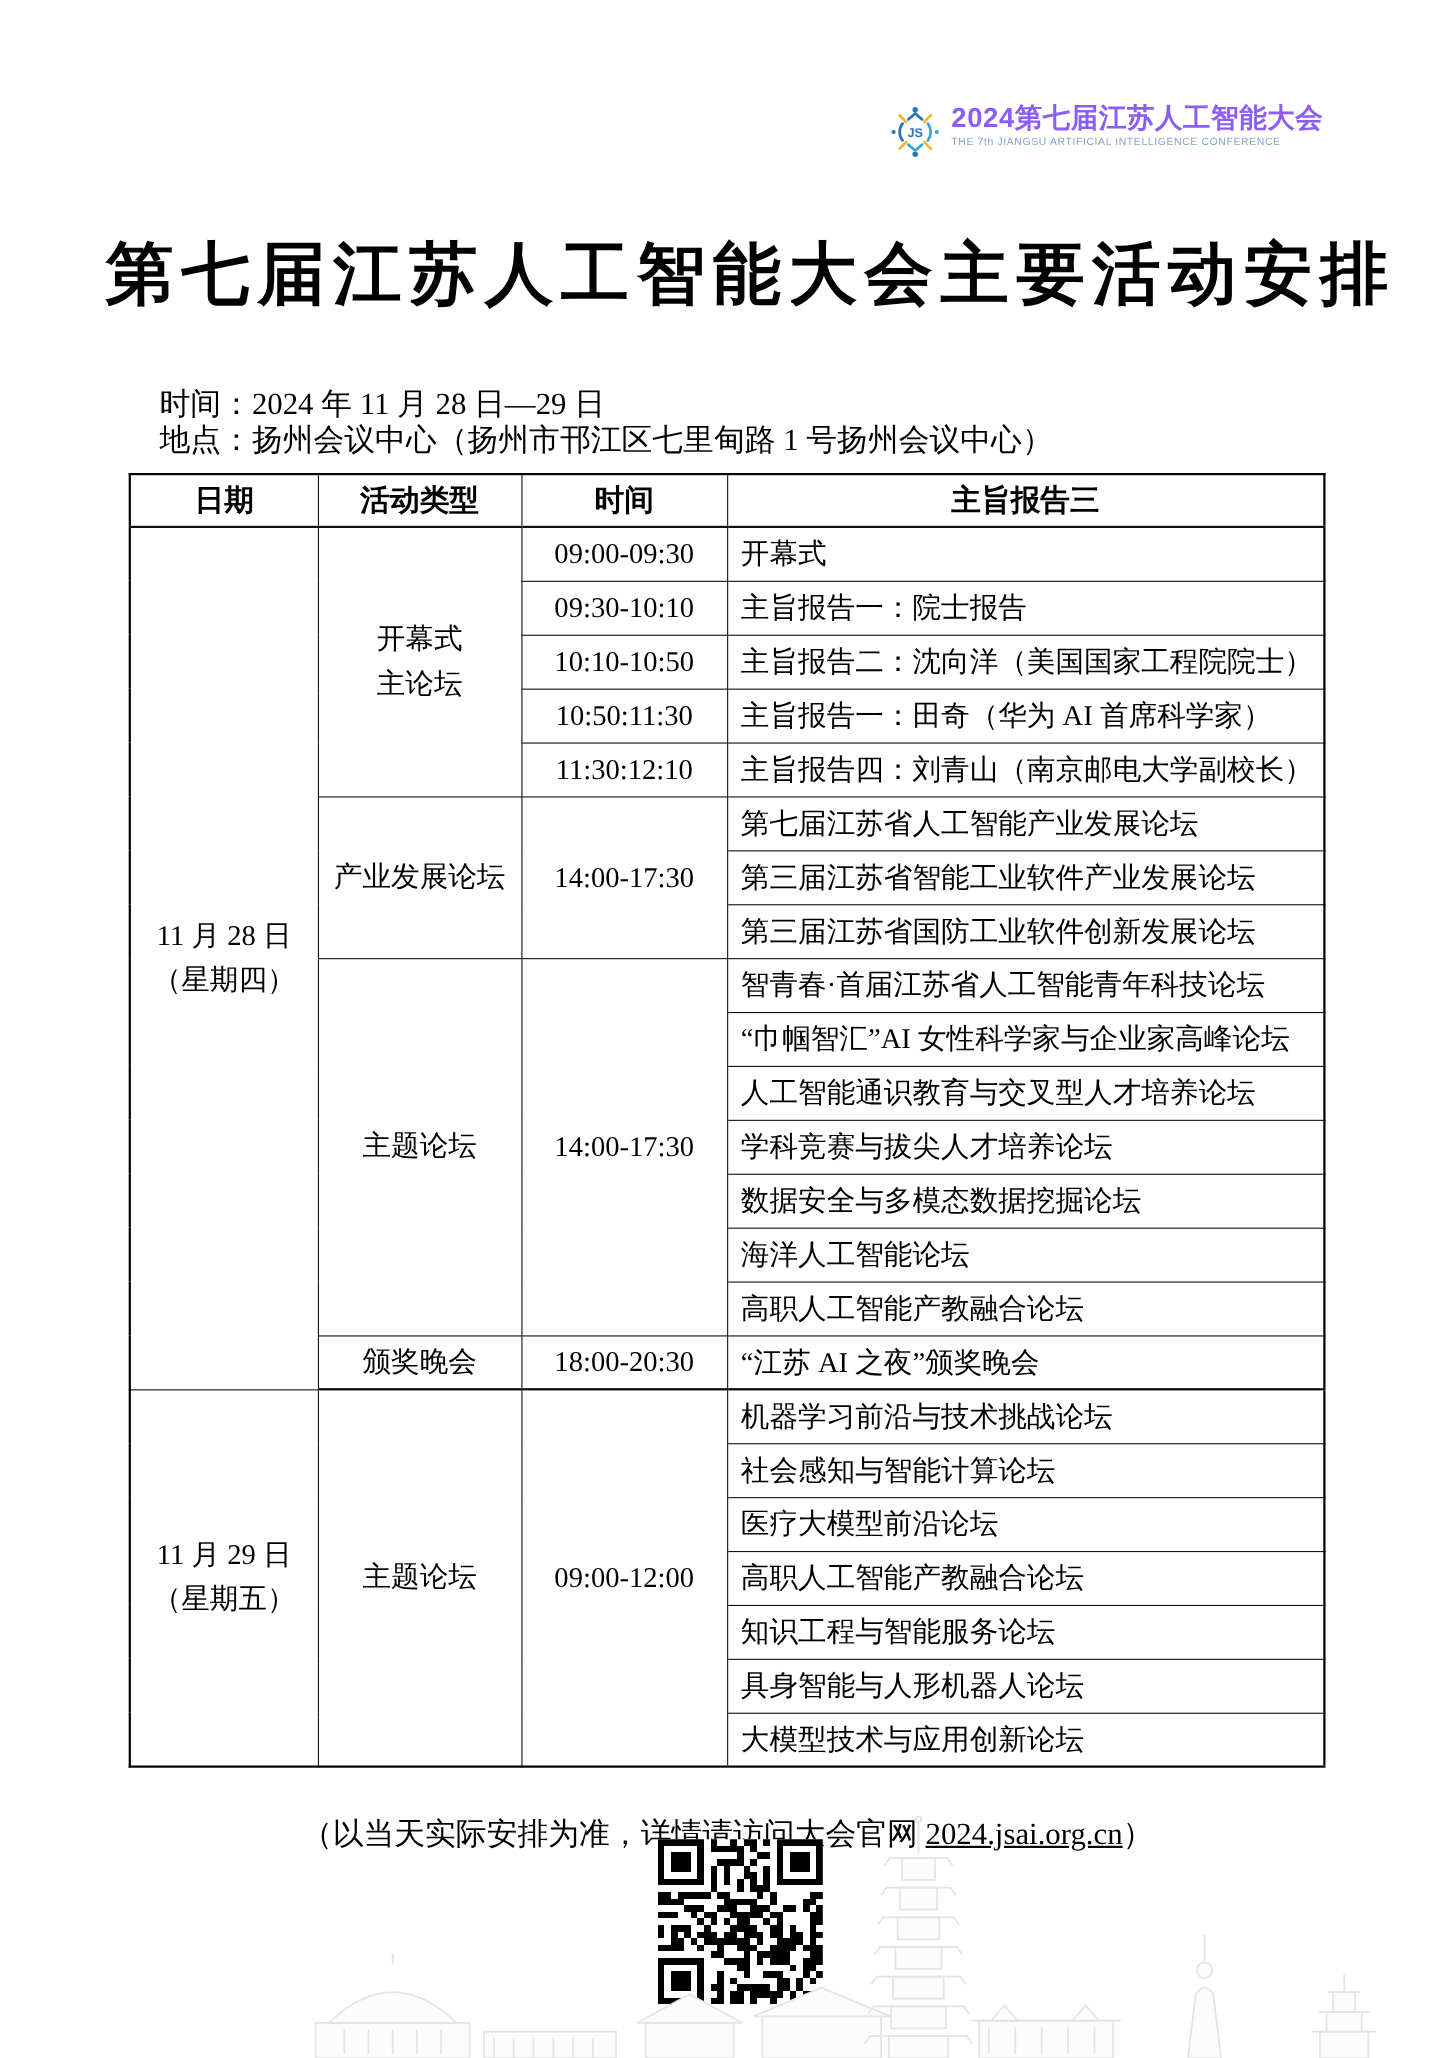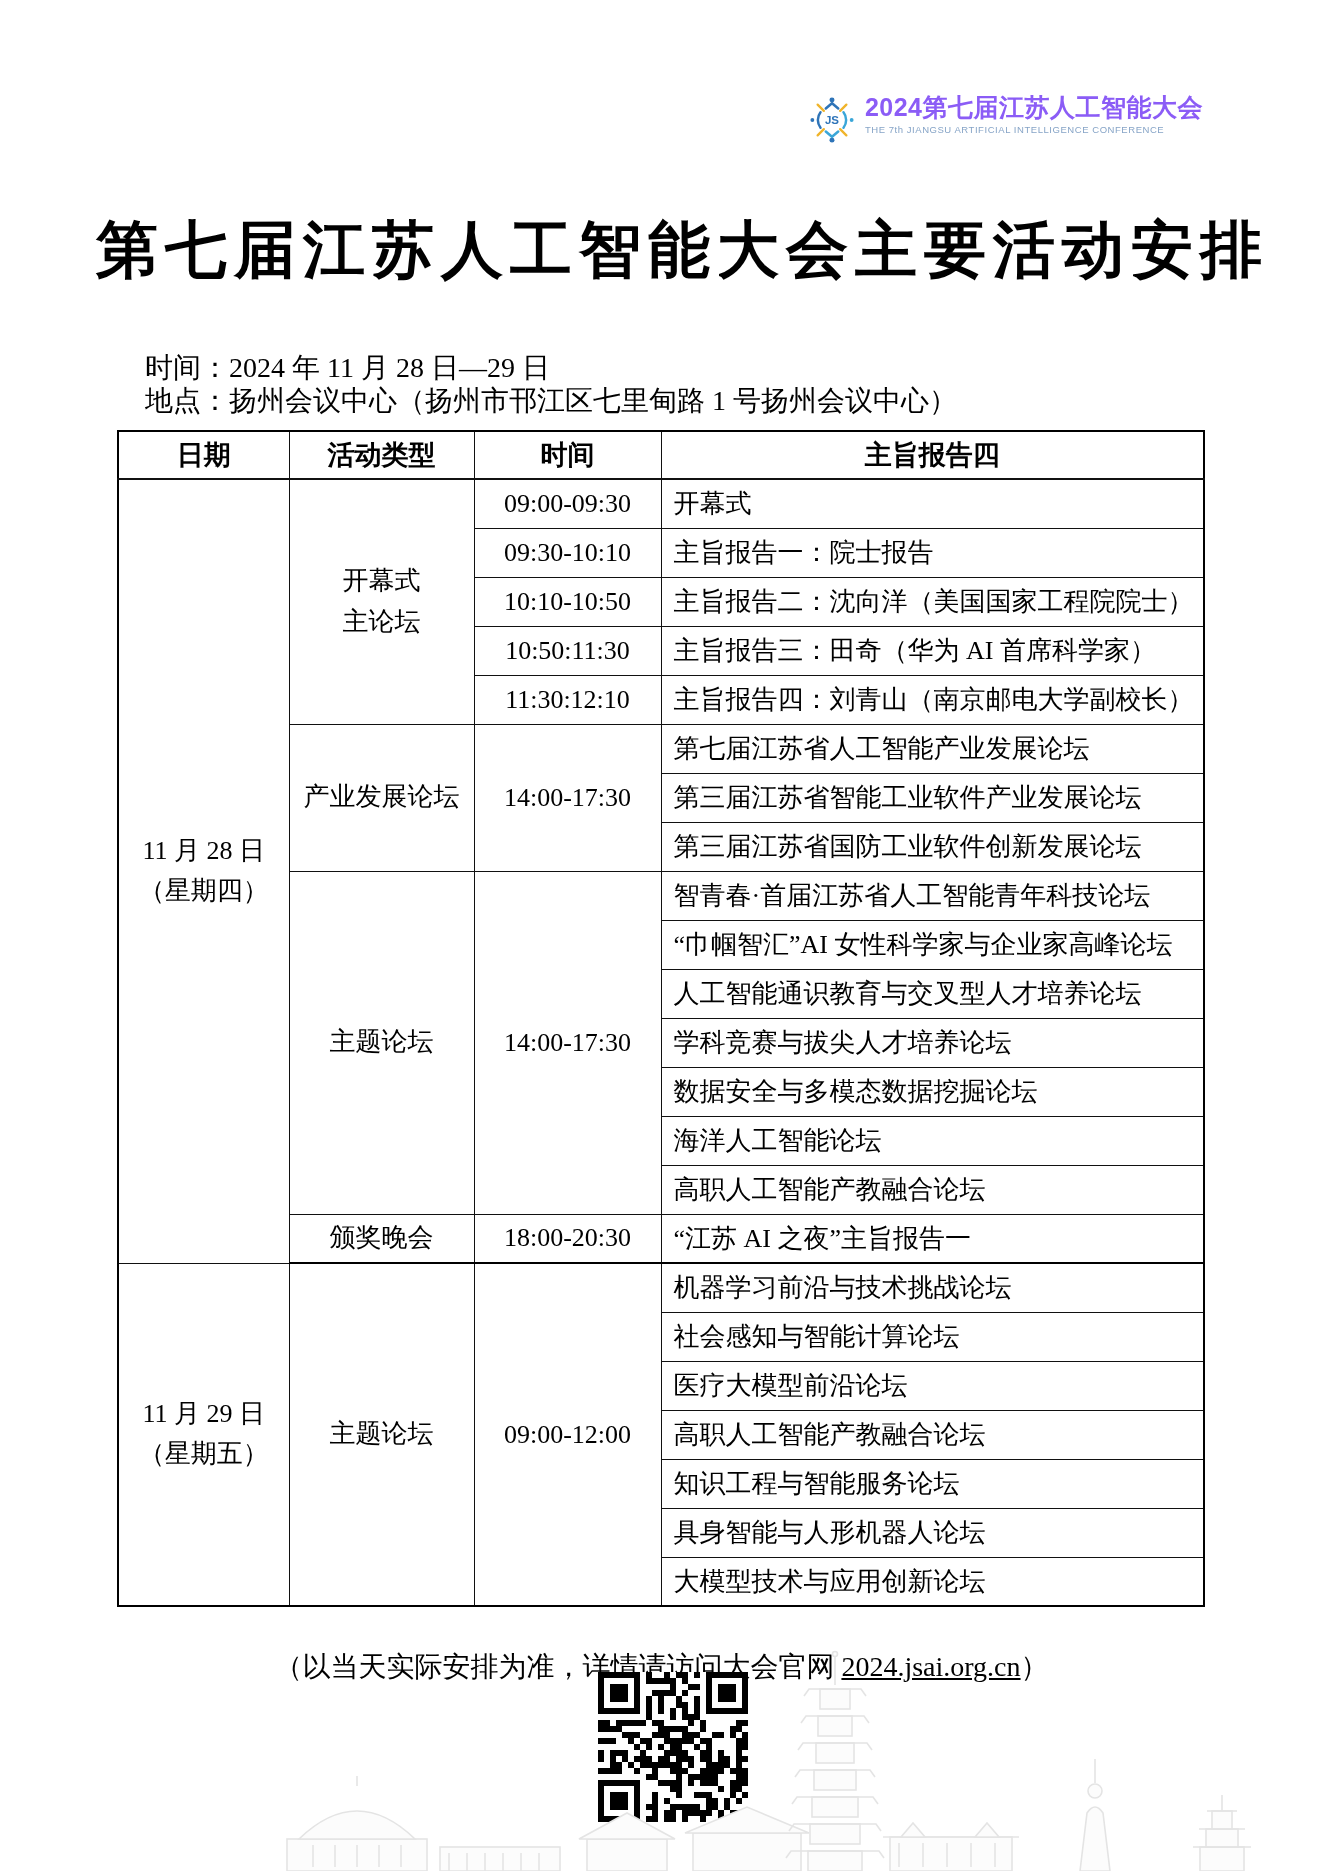--- a/index.html
+++ b/index.html
@@ -82,21 +82,21 @@
     <col style="width:171px">
       <col style="width:185px">
       <col style="width:187px">
       <col style="width:543px">
   </colgroup>
   <thead>
     <tr>
       <th>日期</th>
       <th>活动类型</th>
       <th>时间</th>
-      <th>主旨报告四</th>
+      <th>主旨报告三</th>
     </tr>
   </thead>
   <tbody>
       <tr>
         <td class="date" rowspan="16">11 月 28 日
 （星期四）</td>
         <td class="type" rowspan="5">开幕式
 主论坛</td>
         <td class="time">09:00-09:30</td>
         <td class="content">开幕式</td>
@@ -104,21 +104,21 @@
       <tr>
         <td class="time">09:30-10:10</td>
         <td class="content">主旨报告一：院士报告</td>
       </tr>
       <tr>
         <td class="time">10:10-10:50</td>
         <td class="content">主旨报告二：沈向洋（美国国家工程院院士）</td>
       </tr>
       <tr>
         <td class="time">10:50:11:30</td>
-        <td class="content">主旨报告三：田奇（华为 AI 首席科学家）</td>
+        <td class="content">主旨报告一：田奇（华为 AI 首席科学家）</td>
       </tr>
       <tr>
         <td class="time">11:30:12:10</td>
         <td class="content">主旨报告四：刘青山（南京邮电大学副校长）</td>
       </tr>
       <tr>
         <td class="type" rowspan="3">产业发展论坛</td>
         <td class="time" rowspan="3">14:00-17:30</td>
         <td class="content">第七届江苏省人工智能产业发展论坛</td>
       </tr>
@@ -147,21 +147,21 @@
       </tr>
       <tr>
         <td class="content">海洋人工智能论坛</td>
       </tr>
       <tr>
         <td class="content">高职人工智能产教融合论坛</td>
       </tr>
       <tr class="day-end">
         <td class="type">颁奖晚会</td>
         <td class="time">18:00-20:30</td>
-        <td class="content">“江苏 AI 之夜”主旨报告一</td>
+        <td class="content">“江苏 AI 之夜”颁奖晚会</td>
       </tr>
       <tr>
         <td class="date" rowspan="7">11 月 29 日
 （星期五）</td>
         <td class="type" rowspan="7">主题论坛</td>
         <td class="time" rowspan="7">09:00-12:00</td>
         <td class="content">机器学习前沿与技术挑战论坛</td>
       </tr>
       <tr>
         <td class="content">社会感知与智能计算论坛</td>

